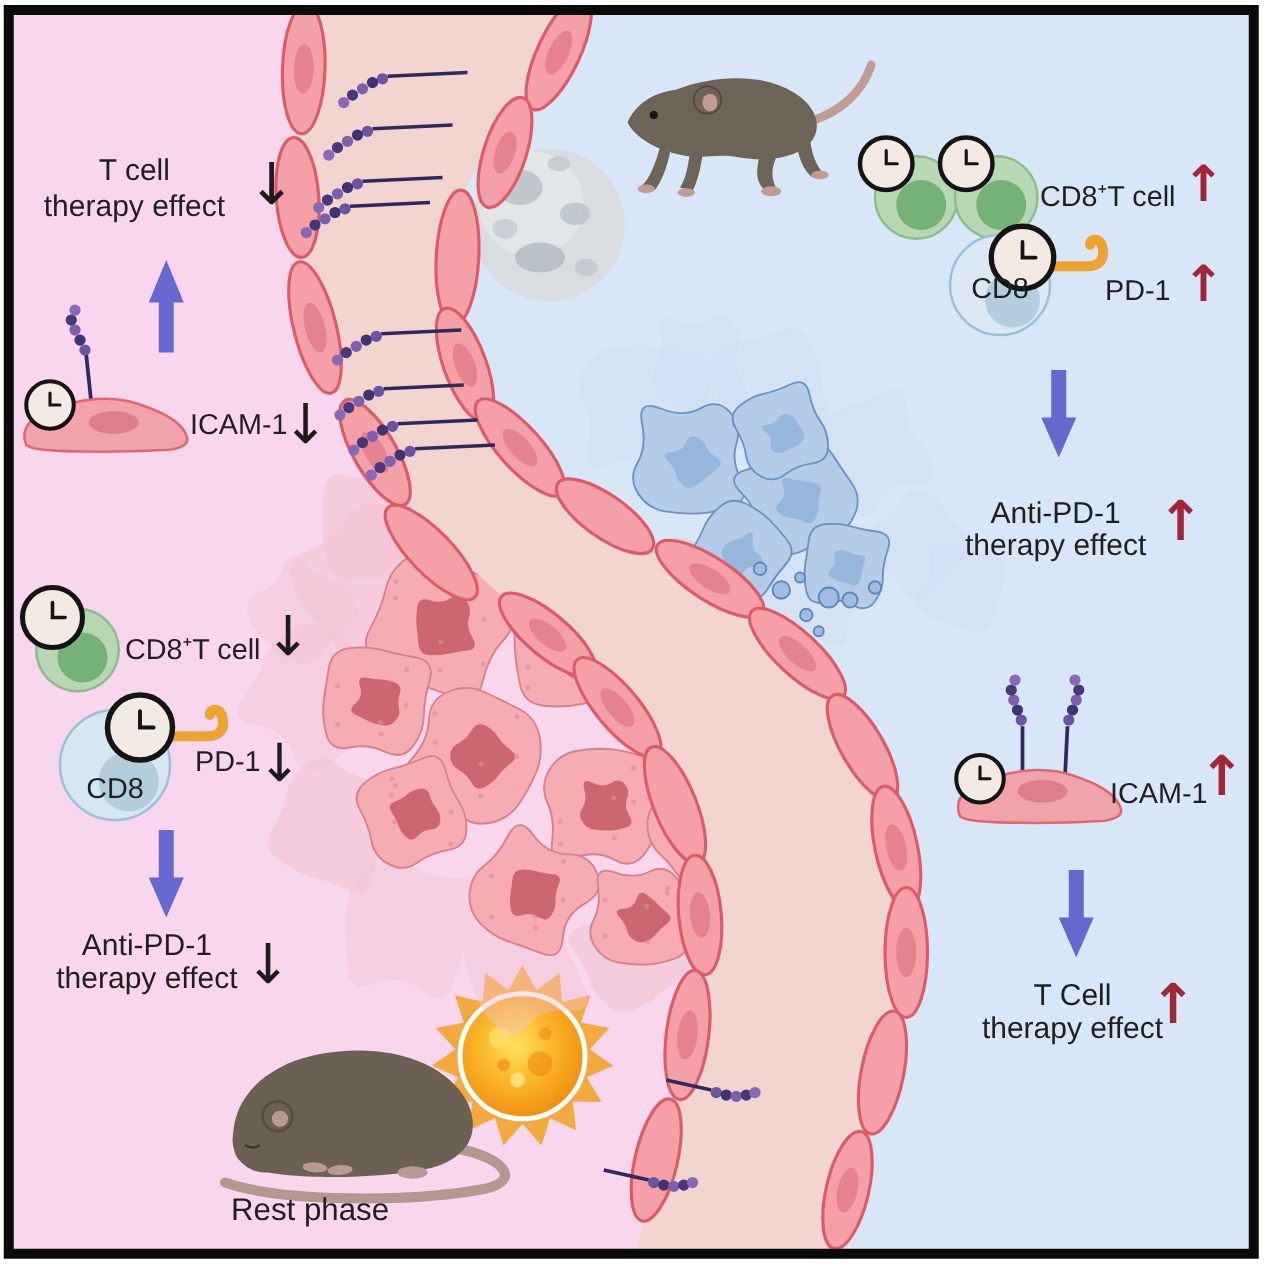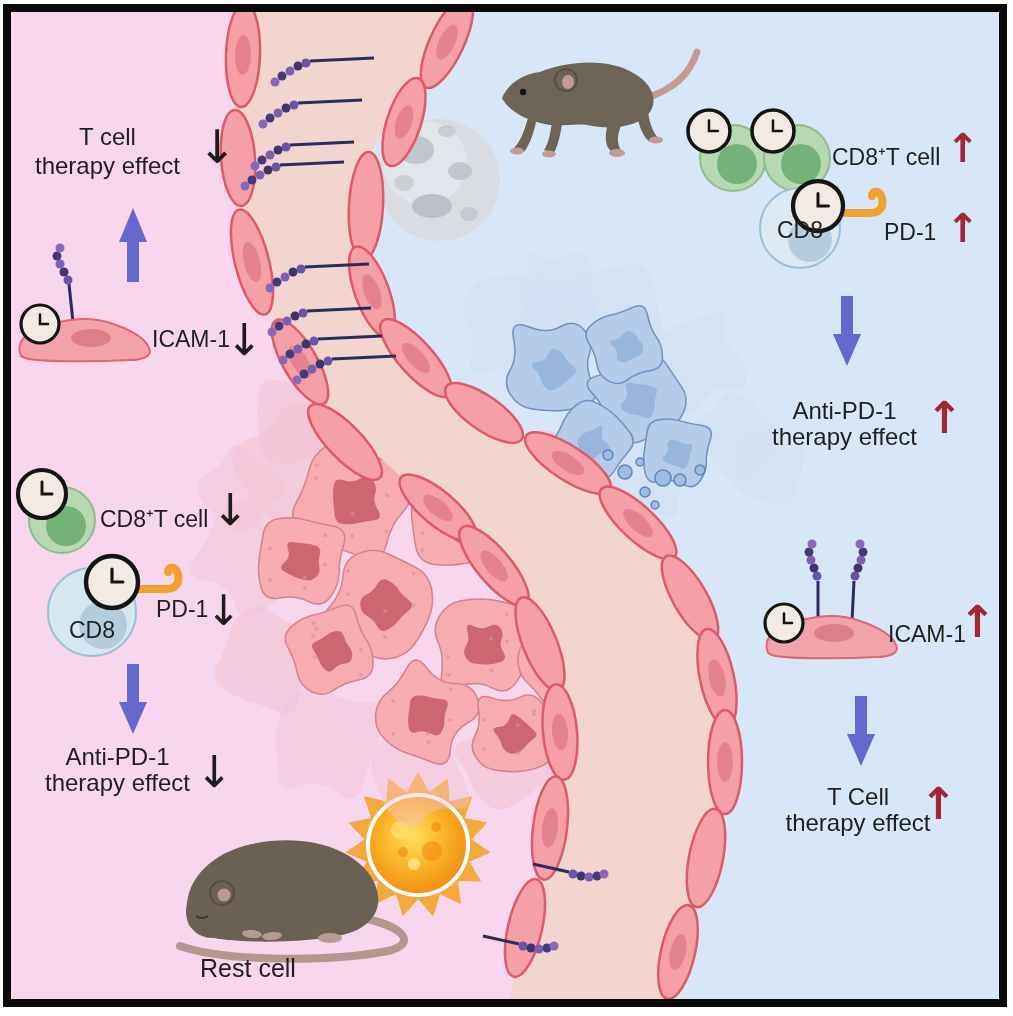--- a/index.html
+++ b/index.html
@@ -550,21 +550,21 @@
 <div class="lbl ctr" style="left:62px;top:617px;width:60px;font-size:23px;">CD8</div>
 <div class="lbl" style="left:156px;top:596px;font-size:23px;">PD-1</div>
 <span class="ar ar-black" style="left:206px;top:590px;font-size:42px;">↓</span>
 
 <div class="lbl ctr" style="left:20px;top:744px;width:195px;font-size:24px;line-height:26px;">
   <span class="l1">Anti-PD-1</span>
   <span class="l1">therapy effect</span>
 </div>
 <span class="ar ar-black" style="left:196px;top:750px;font-size:44px;">↓</span>
 
-<div class="lbl ctr" style="left:158px;top:954px;width:180px;font-size:25px;">Rest cell</div>
+<div class="lbl ctr" style="left:158px;top:954px;width:180px;font-size:25px;">Rest phase</div>
 
 
 <div class="lbl" style="left:832px;top:140px;font-size:23px;">CD8⁺T cell</div>
 <span class="ar ar-red" style="left:946px;top:128px;font-size:40px;">↑</span>
 
 <div class="lbl ctr" style="left:770px;top:217px;width:60px;font-size:23px;">CD8</div>
 <div class="lbl" style="left:884px;top:219px;font-size:23px;">PD-1</div>
 <span class="ar ar-red" style="left:946px;top:208px;font-size:40px;">↑</span>
 
 <div class="lbl ctr" style="left:752px;top:398px;width:185px;font-size:24px;line-height:26px;">

